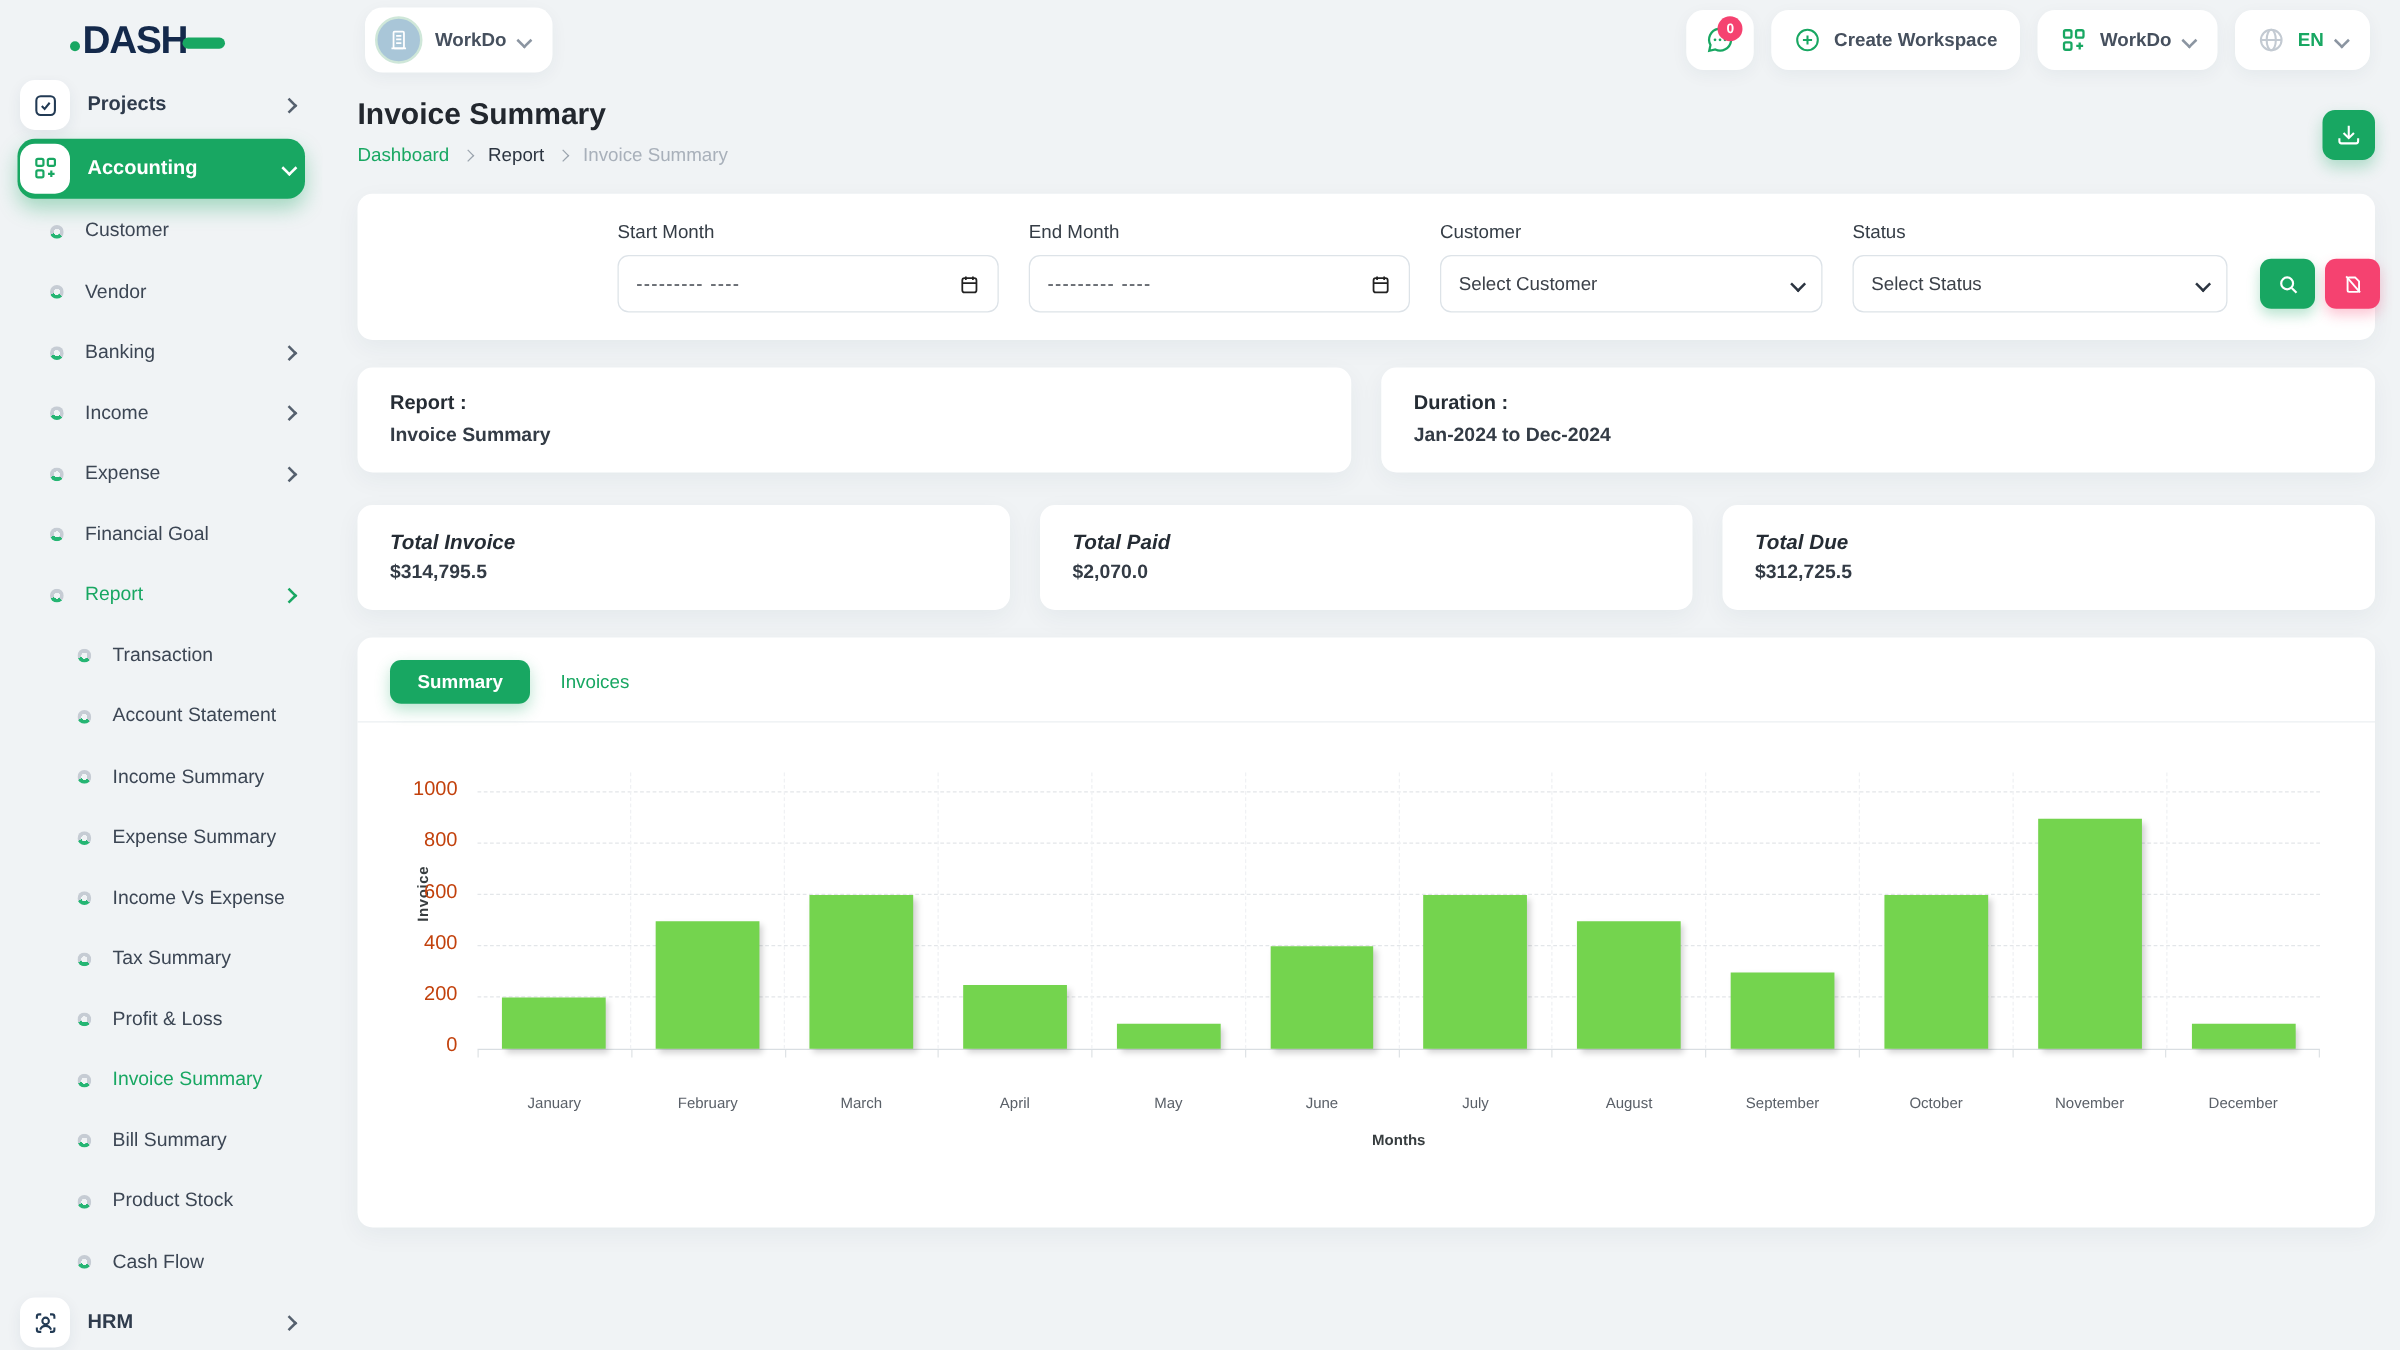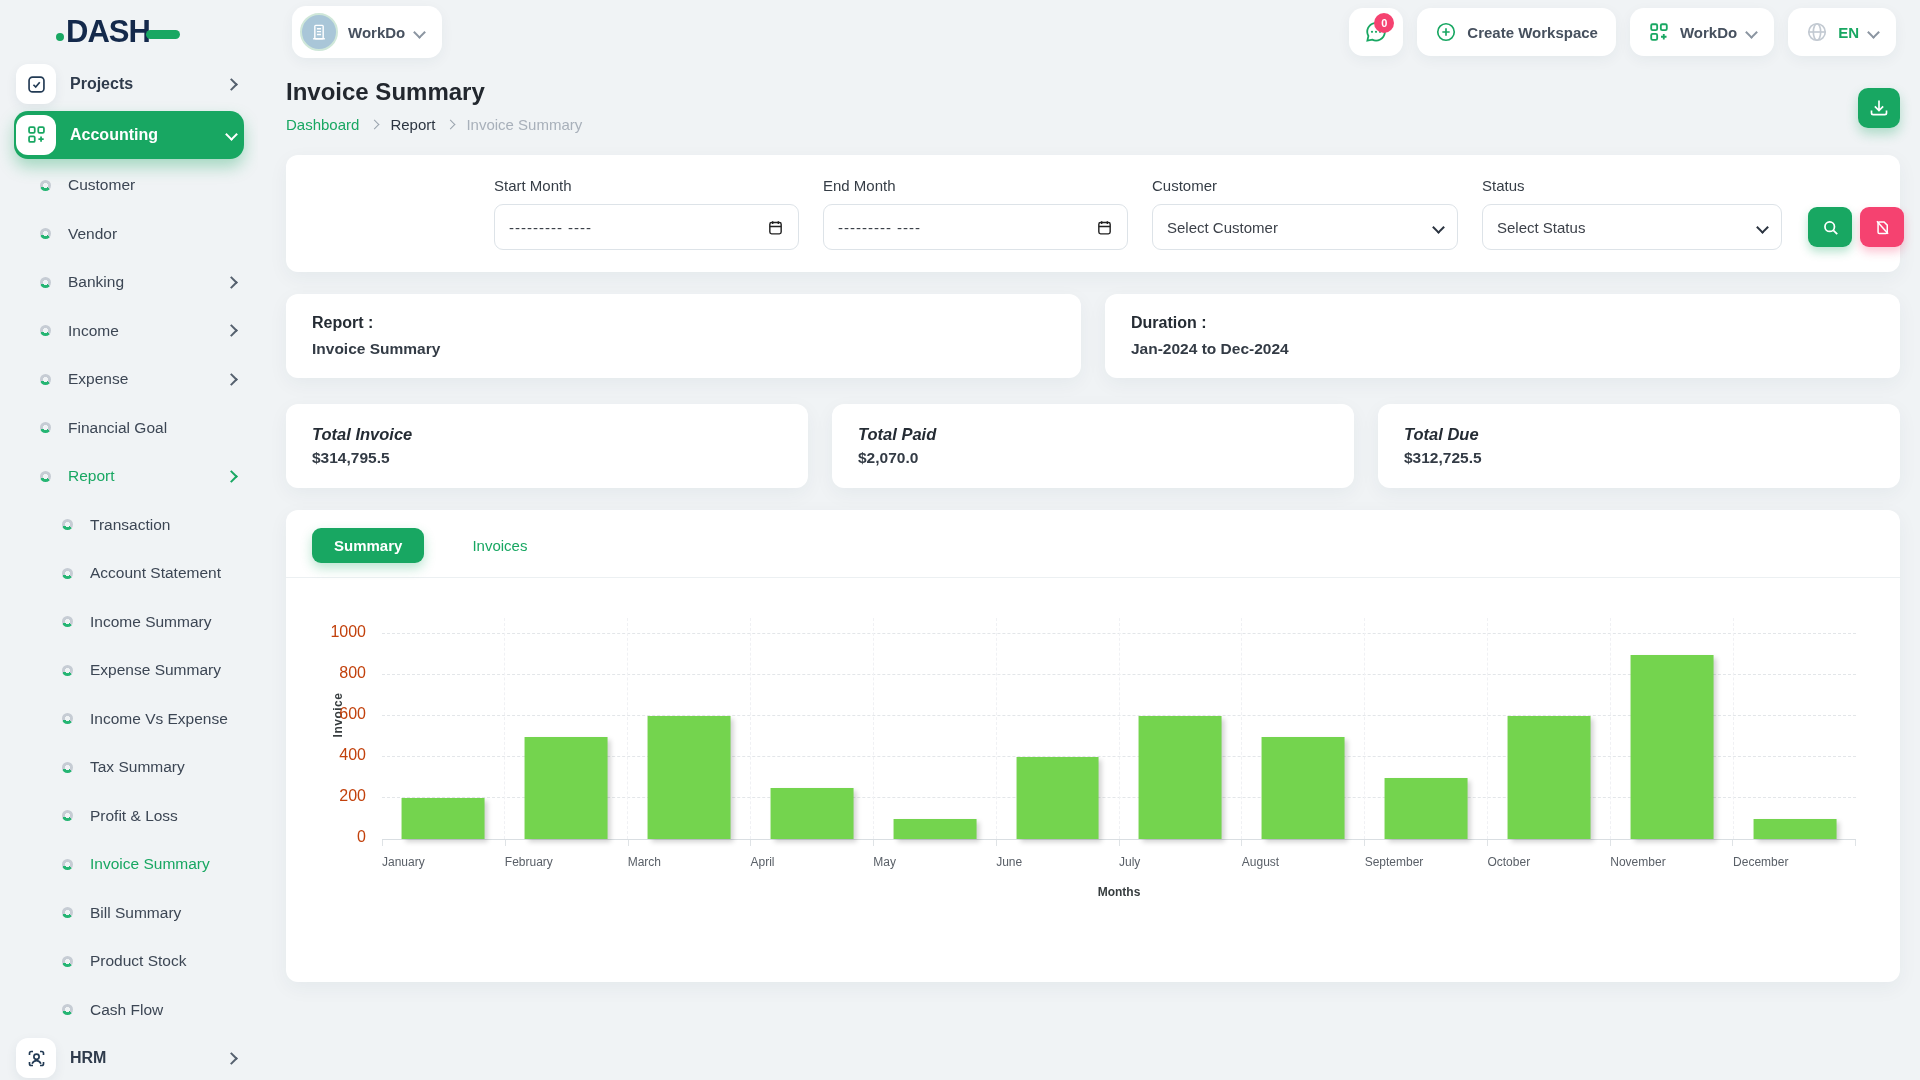--- a/index.html
+++ b/index.html
@@ -78,39 +78,39 @@
   .info-card{flex:1;padding:20px 26px;}
   .info-title{font-size:16px;font-weight:bold;color:#252c34;}
   .info-value{font-size:15.5px;font-weight:bold;color:#333b45;margin-top:8px;}
 
   .stats-row{display:flex;gap:24px;margin-top:26px;}
   .stat-card{flex:1;padding:21px 26px;}
   .stat-label{font-size:16.5px;font-weight:bold;color:#252c34;font-style:italic;}
   .stat-value{font-size:15.5px;font-weight:bold;color:#333b45;margin-top:5px;}
 
   .chart-card{margin-top:22px;height:472px;}
-  .tabs{display:flex;align-items:flex-start;gap:26px;padding:18px 26px 14px;}
+  .tabs{display:flex;align-items:flex-start;gap:2px;padding:18px 26px 14px;}
   .tab{font-size:15px;padding:9px 22px;border-radius:9px;cursor:pointer;color:var(--primary);}
   .tab.active{background:var(--primary);color:#fff;font-weight:bold;box-shadow:0 5px 12px rgba(24,167,98,.3);}
   .tab-divider{border-bottom:1px solid #ecf0f2;}
 
   .chart-outer{position:relative;padding:40px 44px 0 96px;}
   .ylab{position:absolute;left:30px;top:130px;transform:rotate(-90deg);transform-origin:center;font-size:12px;font-weight:bold;color:#373d3f;letter-spacing:.5px;}
   .plot-area{position:relative;height:222px;border-bottom:1px solid #d9dee2;}
   .gline{position:absolute;left:0;right:0;border-top:1px dashed #e3e6e9;}
   .ytick{position:absolute;left:-16px;transform:translate(-100%,0);font-size:16px;color:#c2410c;}
   .cats{position:absolute;left:0;right:0;top:0;bottom:0;display:flex;}
   .cat{flex:1;position:relative;border-right:1px dashed #f0f1f4;}
   .cat:last-child{border-right:none;}
   .bar{position:absolute;bottom:0;left:50%;transform:translateX(-50%);width:68%;background:var(--bar);box-shadow:3px 3px 5px rgba(0,0,0,.18);}
   .xticks{display:flex;height:6px;}
   .xticks div{flex:1;border-right:1px solid #dfe3e6;}
   .xticks div:first-child{border-left:1px solid #dfe3e6;}
   .xlabels{display:flex;margin-top:9px;}
-  .xlabels div{flex:1;font-size:12px;color:#5a6068;}
+  .xlabels div{flex:1;text-align:center;font-size:12px;color:#5a6068;margin-top:20px;}
   .xtitle{text-align:center;font-size:12px;font-weight:bold;color:#373d3f;margin-top:16px;}
 </style>
 </head>
 <body>
 
 <div class="topbar">
   <div class="logo">
     <span class="logo-dot"></span>
     <span class="logo-text">DASH</span>
     <span class="logo-dash"></span>

